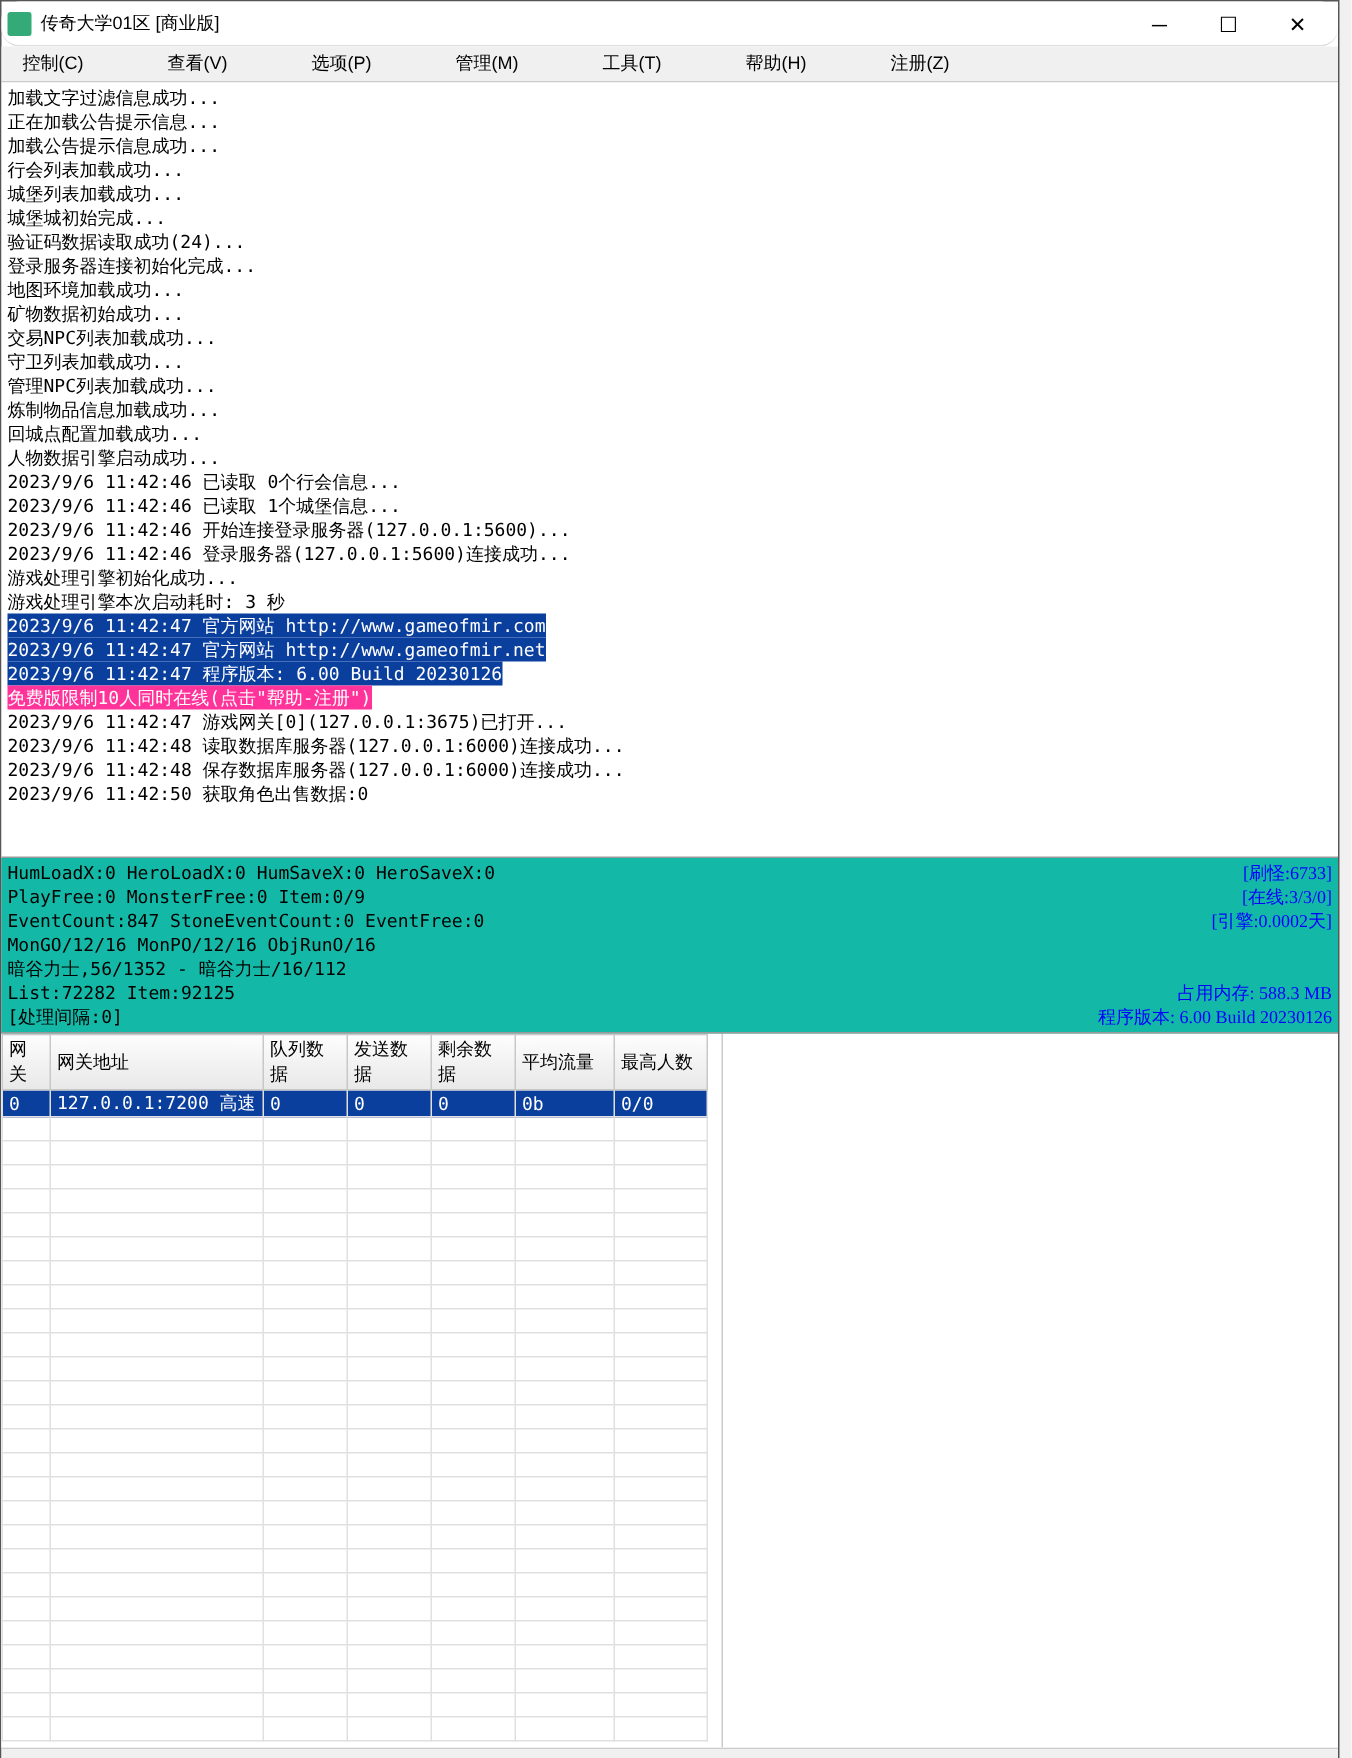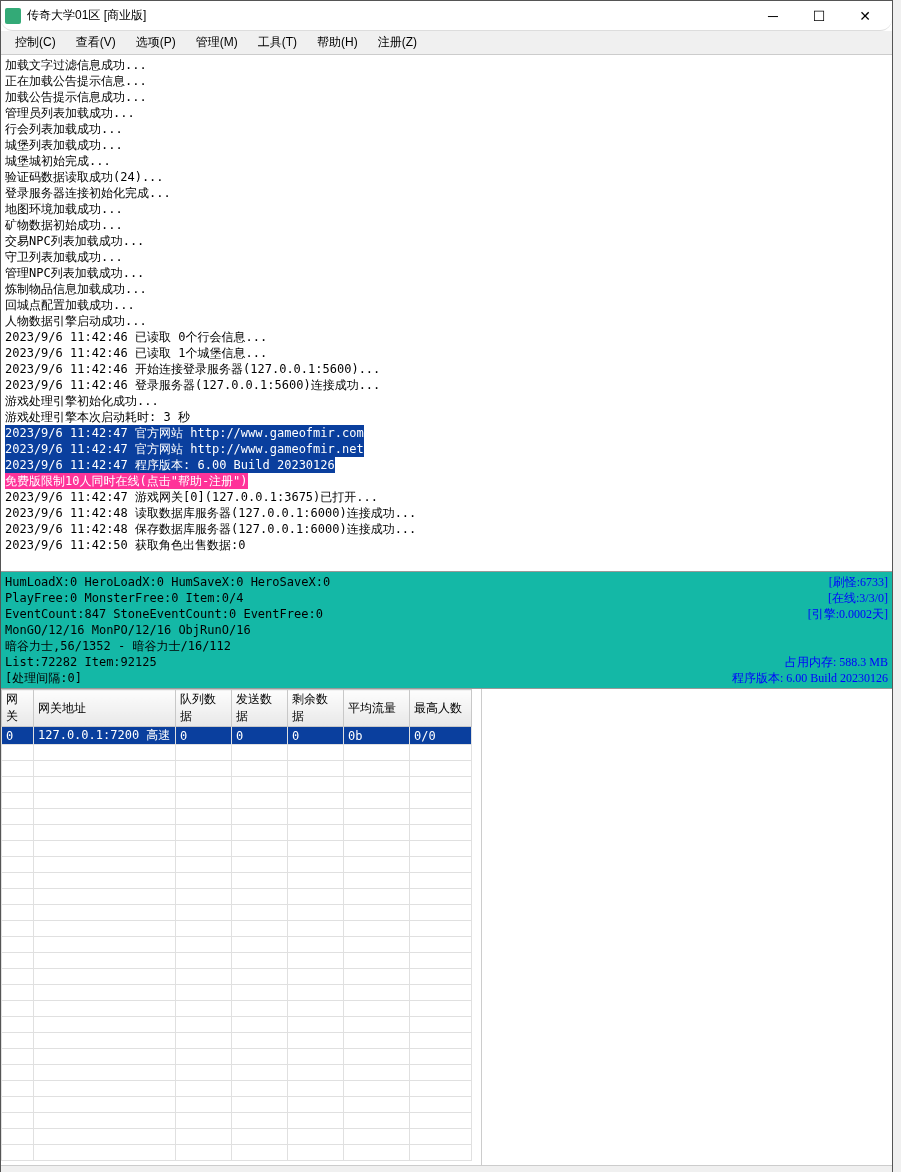--- a/index.html
+++ b/index.html
@@ -3,21 +3,21 @@
 <meta charset="utf-8">
 <style>
 * { margin: 0; padding: 0; box-sizing: border-box; }
 body { font-family: "Microsoft YaHei", SimSun, sans-serif; font-size: 12px; background: #f0f0f0; }
 .window { width: 893px; background: #fff; border: 1px solid #555; position: relative; }
 .titlebar { height: 30px; background: #fff; display: flex; align-items: center; padding: 0 4px; border-bottom: 1px solid #ddd; border-radius: 12px; }
 .titlebar .icon { width: 16px; height: 16px; background: #3a7; border-radius: 2px; margin-right: 6px; }
 .titlebar .title { flex: 1; font-size: 12px; color: #000; }
 .titlebar .winbtns { display: flex; }
 .titlebar .winbtn { width: 46px; height: 30px; display: flex; align-items: center; justify-content: center; cursor: pointer; font-size: 14px; }
-.menubar { height: 24px; background: #f0f0f0; display: flex; align-items: center; padding: 0 4px; border-bottom: 1px solid #ccc; }
+.menubar { height: 24px; background: #f0f0f0; display: flex; align-items: center; padding: 0 4px; border-bottom: 1px solid #ccc; gap: 36px; }
 .menubar .menuitem { padding: 2px 10px; cursor: pointer; font-size: 12px; }
 .logarea { height: 517px; background: #fff; overflow-y: scroll; padding: 2px 4px; font-family: SimSun, monospace; font-size: 12px; line-height: 16px; border-bottom: 1px solid #999; position: relative; }
 .logline { white-space: pre; color: #000; }
 .logline.hl-blue { background: #0a3f9e; color: #fff; display: inline-block; }
 .logline.hl-pink { background: #ff3399; color: #fff; display: inline-block; }
 .statsarea { background: #14b8a6; font-family: SimSun, monospace; font-size: 12px; line-height: 16px; padding: 2px 4px; border-bottom: 1px solid #999; position: relative; }
 .statsrow { display: flex; justify-content: space-between; }
 .statsrow .left { color: #000; }
 .statsrow .right { color: #0000ff; font-family: Liberation Serif, serif; }
 .tablearea { display: flex; height: 476px; background: #fff; }
@@ -57,21 +57,20 @@
     <div class="menuitem">管理(M)</div>
     <div class="menuitem">工具(T)</div>
     <div class="menuitem">帮助(H)</div>
     <div class="menuitem">注册(Z)</div>
   </div>
 
   <div class="logarea" id="logarea">
       <div class="logline">加载文字过滤信息成功...</div>
       <div class="logline">正在加载公告提示信息...</div>
       <div class="logline">加载公告提示信息成功...</div>
-      <div class="logline">管理员列表加载成功...</div>
       <div class="logline">行会列表加载成功...</div>
       <div class="logline">城堡列表加载成功...</div>
       <div class="logline">城堡城初始完成...</div>
       <div class="logline">验证码数据读取成功(24)...</div>
       <div class="logline">登录服务器连接初始化完成...</div>
       <div class="logline">地图环境加载成功...</div>
       <div class="logline">矿物数据初始成功...</div>
       <div class="logline">交易NPC列表加载成功...</div>
       <div class="logline">守卫列表加载成功...</div>
       <div class="logline">管理NPC列表加载成功...</div>
@@ -93,21 +92,21 @@
       <div class="logline">2023/9/6 11:42:48 保存数据库服务器(127.0.0.1:6000)连接成功...</div>
       <div class="logline">2023/9/6 11:42:50 获取角色出售数据:0</div>
     </div>
 
   <div class="statsarea">
     <div class="statsrow">
         <span class="left">HumLoadX:0 HeroLoadX:0 HumSaveX:0 HeroSaveX:0</span>
         <span class="right">[刷怪:6733]</span>
       </div>
     <div class="statsrow">
-        <span class="left">PlayFree:0 MonsterFree:0 Item:0/4</span>
+        <span class="left">PlayFree:0 MonsterFree:0 Item:0/9</span>
         <span class="right">[在线:3/3/0]</span>
       </div>
     <div class="statsrow">
         <span class="left">EventCount:847 StoneEventCount:0 EventFree:0</span>
         <span class="right">[引擎:0.0002天]</span>
       </div>
     <div class="statsrow">
         <span class="left">MonGO/12/16 MonPO/12/16 ObjRunO/16</span>
         <span class="right"></span>
       </div>

